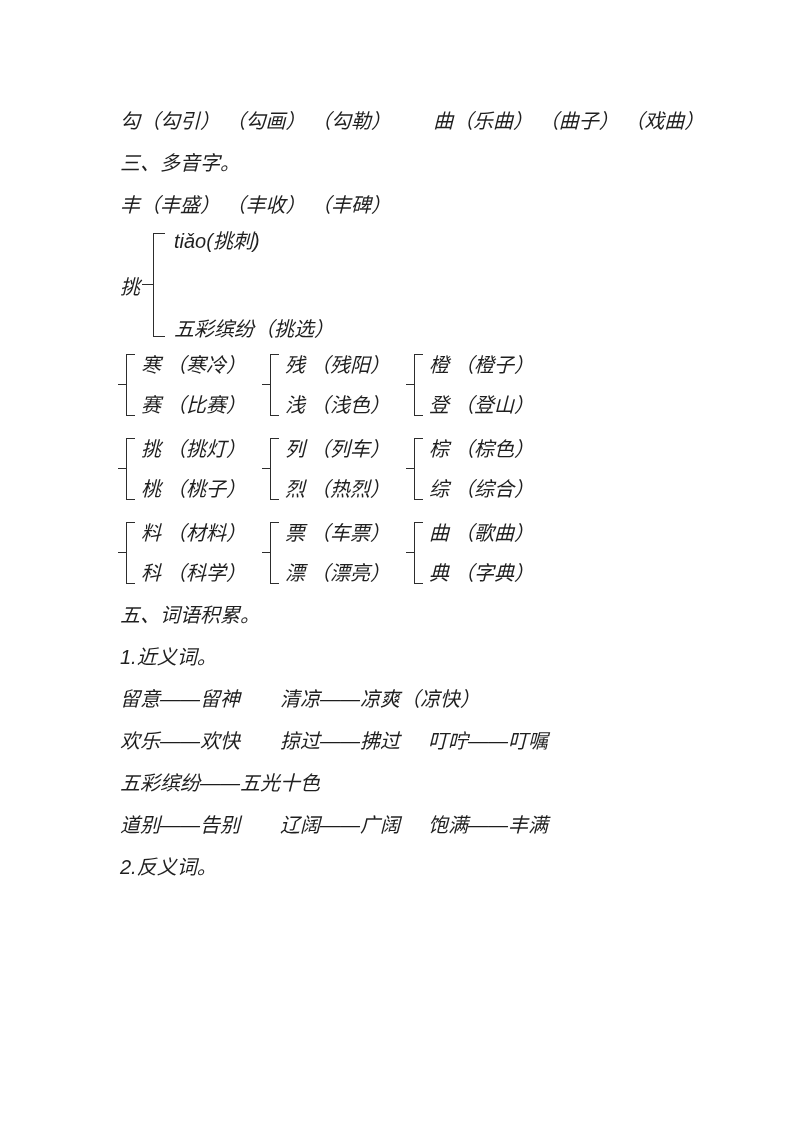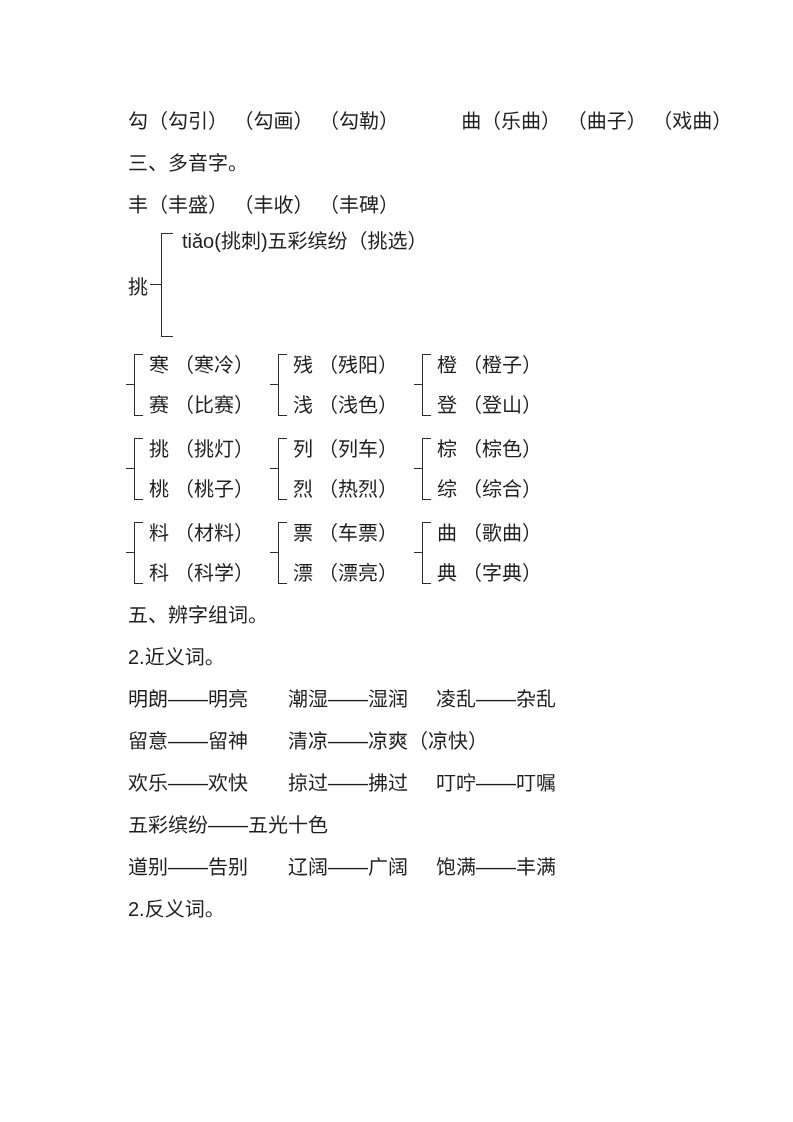--- a/index.html
+++ b/index.html
@@ -2,37 +2,37 @@
 <html lang="zh-CN"><head>
 <meta charset="utf-8">
 <style>
   html,body{margin:0;padding:0;}
   body{
     width:793px;height:1122px;background:#ffffff;overflow:hidden;
     font-family:"Liberation Sans","DejaVu Sans",sans-serif;
     color:#1f1f1f;
   }
   .page{position:relative;width:793px;height:1122px;background:#ffffff;}
-  .doc{position:absolute;left:128px;top:98px;right:36px;font-size:20px;}
+  .doc{position:absolute;left:120px;top:98px;right:36px;font-size:20px;font-style:italic;}
   .tline{height:42px;display:flex;align-items:center;white-space:nowrap;}
-  .gap2{margin-left:62px;}
+  .gap2{margin-left:42px;}
 
   
   .poly{height:118px;display:flex;align-items:center;margin:2px 0;}
   .poly-char{margin-right:13px;}
   .pbrace{
     width:12px;height:104px;position:relative;box-sizing:border-box;
     border:1.7px solid #2d2d2d;border-right:none;
   }
   .pbrace::before{
     content:"";position:absolute;left:-12px;top:50%;margin-top:-1px;
     width:11px;border-top:1.7px solid #2d2d2d;
   }
   .poly-readings{
-    height:112px;display:flex;flex-direction:row;
+    height:112px;display:flex;flex-direction:column;
     justify-content:space-between;padding-left:9px;
   }
   .poly-readings .reading{line-height:24px;white-space:nowrap;}
 
   
   .bi-grid{
     display:grid;grid-template-columns:repeat(3,max-content);
     column-gap:24px;row-gap:22px;justify-content:start;
     margin:10px 0 2px 6px;
   }
@@ -205,28 +205,23 @@
             </div>
           <div class="cell-line">
               <span>典</span>
               <span>（字典）</span>
             </div>
         </div>
       </div>
 
     </div>
 
-    <div class="tline" style="margin-top:8px;">五、辨字组词。</div>
-    <div class="tline">2.近义词。</div>
-
-    <div class="syn-row">
-      <span class="syn-a">明朗——明亮</span>
-      <span class="syn-b">潮湿——湿润</span>
-      <span>凌乱——杂乱</span>
-    </div>
+    <div class="tline" style="margin-top:8px;">五、词语积累。</div>
+    <div class="tline">1.近义词。</div>
+
     <div class="syn-row">
       <span class="syn-a">留意——留神</span>
       <span>清凉——凉爽（凉快）</span>
     </div>
     <div class="syn-row">
       <span class="syn-a">欢乐——欢快</span>
       <span class="syn-b">掠过——拂过</span>
       <span>叮咛——叮嘱</span>
     </div>
     <div class="syn-row">

